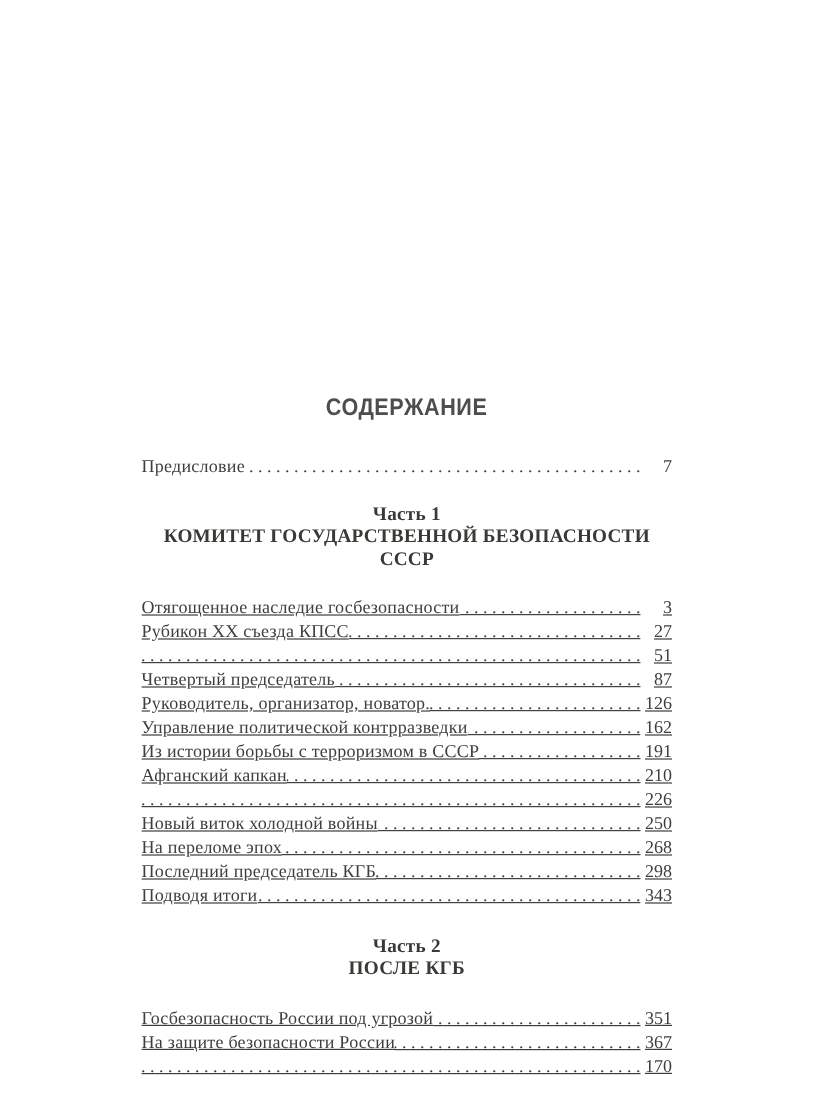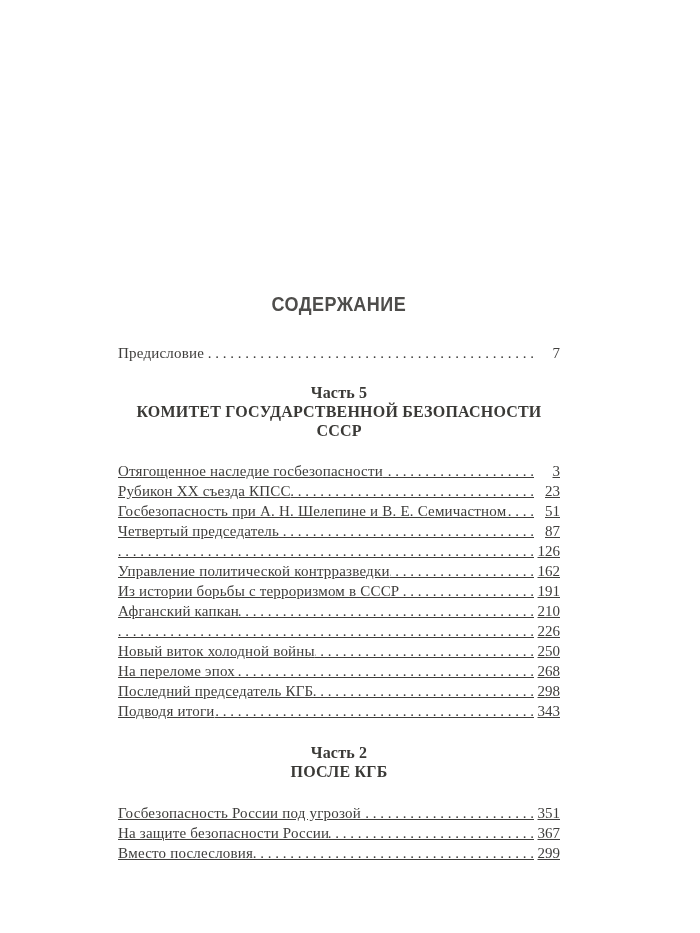--- a/index.html
+++ b/index.html
@@ -13,20 +13,21 @@
     height: 933px;
     background: var(--bg, #ffffff);
     overflow: hidden;
     font-family: "Liberation Serif", serif;
     color: var(--text, #3f3e3c);
   }
   .content {
     margin-left: 118px;
     width: 442px;
     padding-top: 293px;
+    margin-top: 36px;
   }
   .page-title {
     margin: 0;
     text-align: center;
     font-family: "Liberation Sans", sans-serif;
     font-weight: bold;
     font-size: 20px;
     line-height: 22px;
     letter-spacing: 0.5px;
     color: var(--heading, #4e4d4b);
@@ -87,44 +88,44 @@
 
     <div class="toc-list preface-list">
         <div class="toc-row">
           <span class="toc-title">Предисловие</span>
           <span class="toc-dots">. . . . . . . . . . . . . . . . . . . . . . . . . . . . . . . . . . . . . . . . . . . . . . . . . . . . . . . . . . . . . . . . . . . . . . . . . . . . . . . .</span>
           <span class="toc-page">7</span>
         </div>
       </div>
 
     <section class="toc-section section-part-1">
-      <div class="part-label">Часть 5</div>
+      <div class="part-label">Часть 1</div>
       <div class="part-title">КОМИТЕТ ГОСУДАРСТВЕННОЙ БЕЗОПАСНОСТИ СССР</div>
       <div class="toc-list">
           <div class="toc-row">
             <span class="toc-title">Отягощенное наследие госбезопасности</span>
             <span class="toc-dots">. . . . . . . . . . . . . . . . . . . . . . . . . . . . . . . . . . . . . . . . . . . . . . . . . . . . . . . . . . . . . . . . . . . . . . . . . . . . . . . .</span>
             <span class="toc-page">3</span>
           </div>
           <div class="toc-row">
             <span class="toc-title">Рубикон XX съезда КПСС</span>
             <span class="toc-dots">. . . . . . . . . . . . . . . . . . . . . . . . . . . . . . . . . . . . . . . . . . . . . . . . . . . . . . . . . . . . . . . . . . . . . . . . . . . . . . . .</span>
-            <span class="toc-page">23</span>
+            <span class="toc-page">27</span>
           </div>
           <div class="toc-row">
-            <span class="toc-title">Госбезопасность при А. Н. Шелепине и В. Е. Семичастном</span>
             <span class="toc-dots">. . . . . . . . . . . . . . . . . . . . . . . . . . . . . . . . . . . . . . . . . . . . . . . . . . . . . . . . . . . . . . . . . . . . . . . . . . . . . . . .</span>
             <span class="toc-page">51</span>
           </div>
           <div class="toc-row">
             <span class="toc-title">Четвертый председатель</span>
             <span class="toc-dots">. . . . . . . . . . . . . . . . . . . . . . . . . . . . . . . . . . . . . . . . . . . . . . . . . . . . . . . . . . . . . . . . . . . . . . . . . . . . . . . .</span>
             <span class="toc-page">87</span>
           </div>
           <div class="toc-row">
+            <span class="toc-title">Руководитель, организатор, новатор.</span>
             <span class="toc-dots">. . . . . . . . . . . . . . . . . . . . . . . . . . . . . . . . . . . . . . . . . . . . . . . . . . . . . . . . . . . . . . . . . . . . . . . . . . . . . . . .</span>
             <span class="toc-page">126</span>
           </div>
           <div class="toc-row">
             <span class="toc-title">Управление политической контрразведки</span>
             <span class="toc-dots">. . . . . . . . . . . . . . . . . . . . . . . . . . . . . . . . . . . . . . . . . . . . . . . . . . . . . . . . . . . . . . . . . . . . . . . . . . . . . . . .</span>
             <span class="toc-page">162</span>
           </div>
           <div class="toc-row">
             <span class="toc-title">Из истории борьбы с терроризмом в СССР</span>
@@ -171,21 +172,20 @@
             <span class="toc-title">Госбезопасность России под угрозой</span>
             <span class="toc-dots">. . . . . . . . . . . . . . . . . . . . . . . . . . . . . . . . . . . . . . . . . . . . . . . . . . . . . . . . . . . . . . . . . . . . . . . . . . . . . . . .</span>
             <span class="toc-page">351</span>
           </div>
           <div class="toc-row">
             <span class="toc-title">На защите безопасности России</span>
             <span class="toc-dots">. . . . . . . . . . . . . . . . . . . . . . . . . . . . . . . . . . . . . . . . . . . . . . . . . . . . . . . . . . . . . . . . . . . . . . . . . . . . . . . .</span>
             <span class="toc-page">367</span>
           </div>
           <div class="toc-row">
-            <span class="toc-title">Вместо послесловия</span>
             <span class="toc-dots">. . . . . . . . . . . . . . . . . . . . . . . . . . . . . . . . . . . . . . . . . . . . . . . . . . . . . . . . . . . . . . . . . . . . . . . . . . . . . . . .</span>
-            <span class="toc-page">299</span>
+            <span class="toc-page">170</span>
           </div>
         </div>
     </section>
 
   </div>
 </div>
 
 </body></html>

